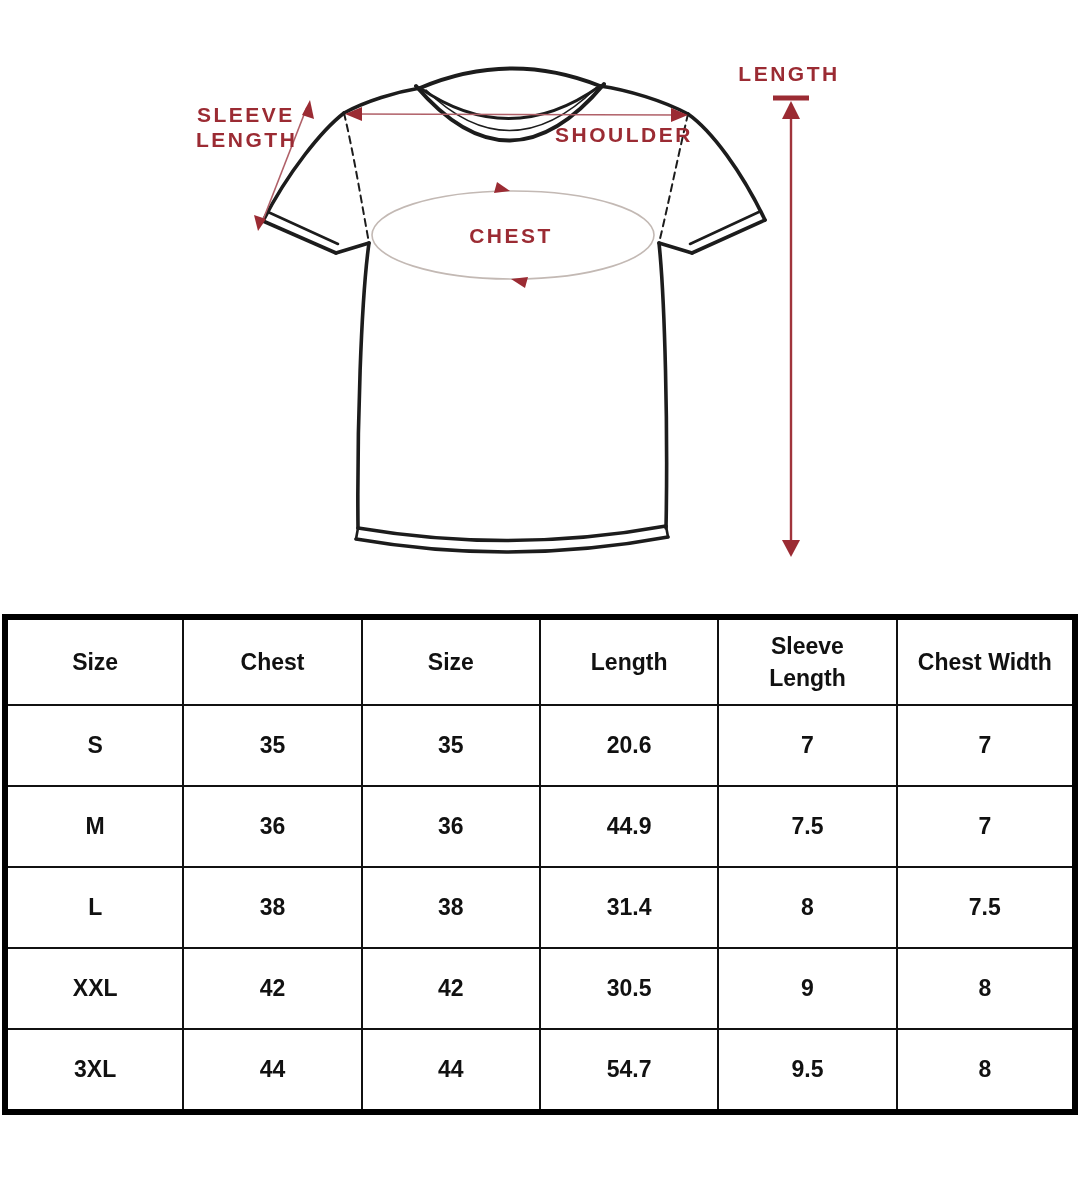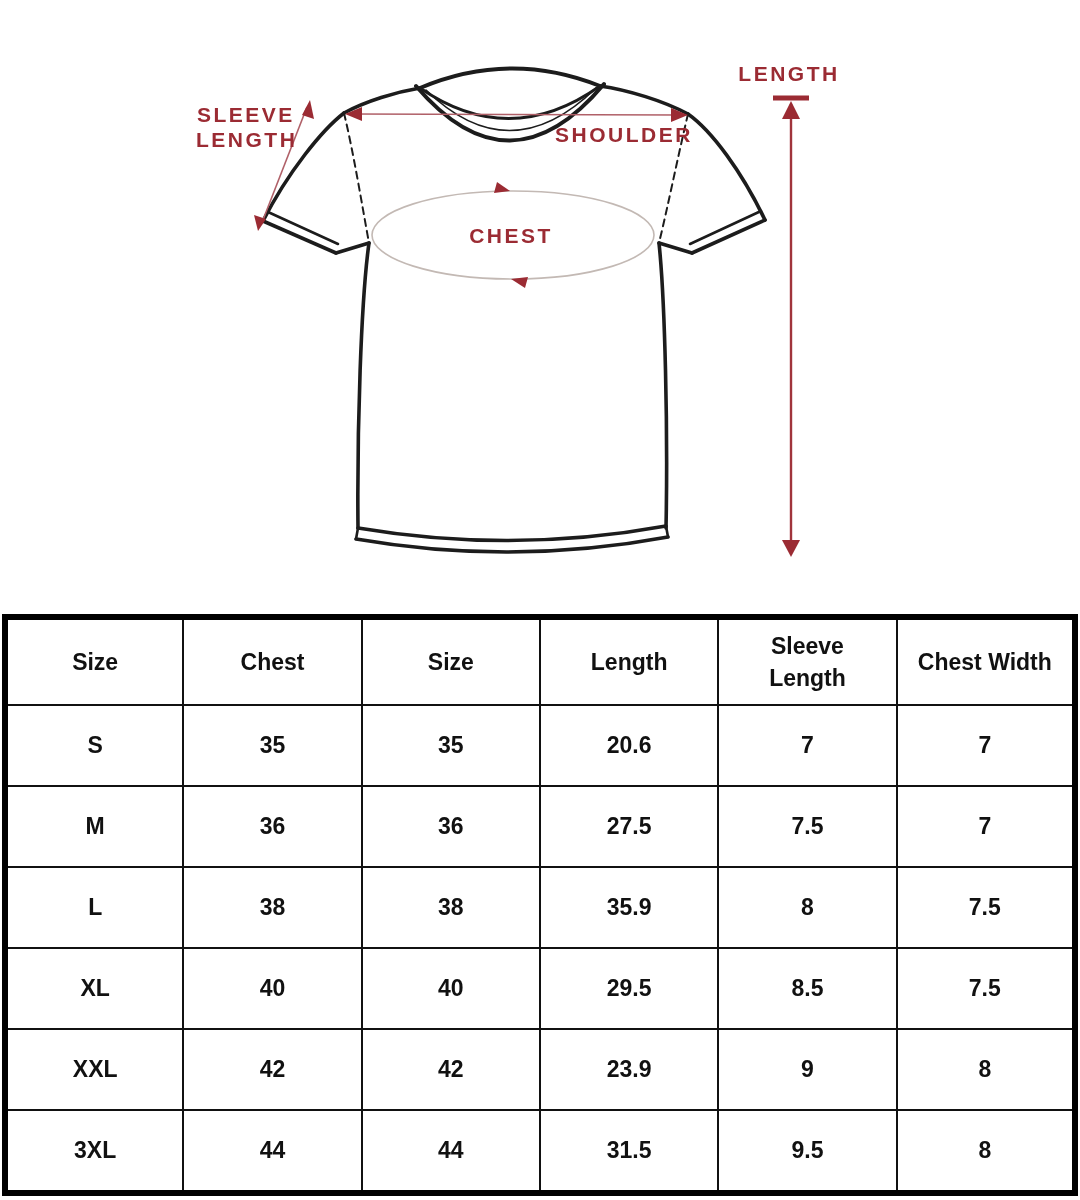--- a/index.html
+++ b/index.html
@@ -151,52 +151,44 @@
           <td>35</td>
           <td>35</td>
           <td>20.6</td>
           <td>7</td>
           <td>7</td>
         </tr>
         <tr>
           <td>M</td>
           <td>36</td>
           <td>36</td>
-          <td>27.5</td>
+          <td>44.9</td>
           <td>7.5</td>
           <td>7</td>
         </tr>
         <tr>
           <td>L</td>
           <td>38</td>
           <td>38</td>
-          <td>35.9</td>
+          <td>31.4</td>
           <td>8</td>
-          <td>7.5</td>
-        </tr>
-        <tr>
-          <td>XL</td>
-          <td>40</td>
-          <td>40</td>
-          <td>29.5</td>
-          <td>8.5</td>
           <td>7.5</td>
         </tr>
         <tr>
           <td>XXL</td>
           <td>42</td>
           <td>42</td>
-          <td>23.9</td>
+          <td>30.5</td>
           <td>9</td>
           <td>8</td>
         </tr>
         <tr>
           <td>3XL</td>
           <td>44</td>
           <td>44</td>
-          <td>31.5</td>
+          <td>54.7</td>
           <td>9.5</td>
           <td>8</td>
         </tr>
       </tbody>
     </table>
   </div>
 </div>
 
 </body></html>

